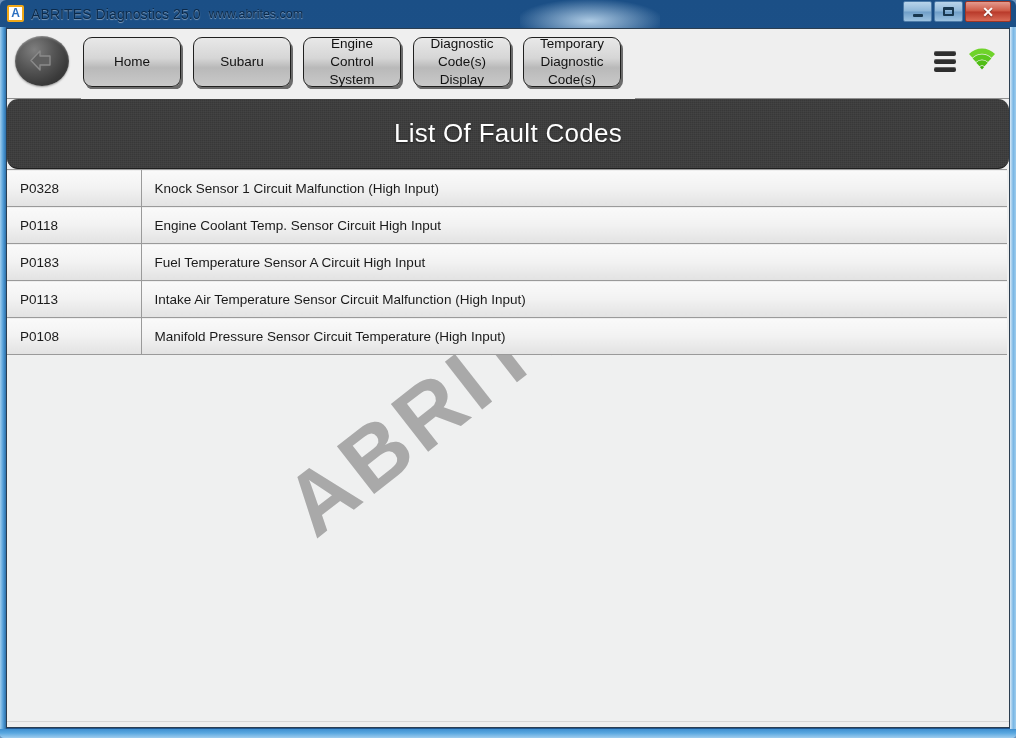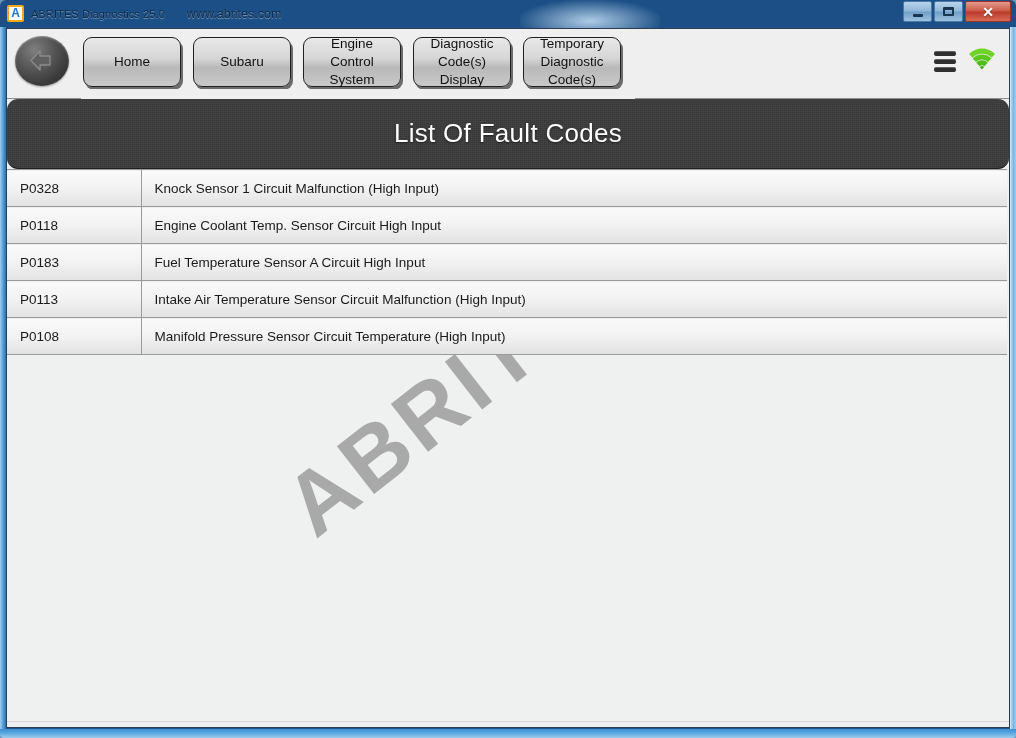--- a/index.html
+++ b/index.html
@@ -48,30 +48,30 @@
     color: #2a6fc0;
     font-size: 12px;
     font-weight: bold;
     line-height: 13px;
     text-align: center;
     flex: none;
     margin-right: 7px;
   }
   .title-text {
     color: #0c2a4a;
-    font-size: 11px;
+    font-size: 14px;
     letter-spacing: 0.1px;
     text-shadow: 0 1px 1px rgba(255,255,255,0.45);
     white-space: nowrap;
     text-align: right;
   }
   .title-url {
     color: #0c2a4a;
     font-size: 12.5px;
-    margin-left: 22px;
+    margin-left: 8px;
     text-shadow: 0 1px 1px rgba(255,255,255,0.45);
     white-space: nowrap;
   }
   .win-buttons {
     position: absolute;
     right: 5px; top: 1px;
     display: flex;
     height: 21px;
   }
   .win-btn {

